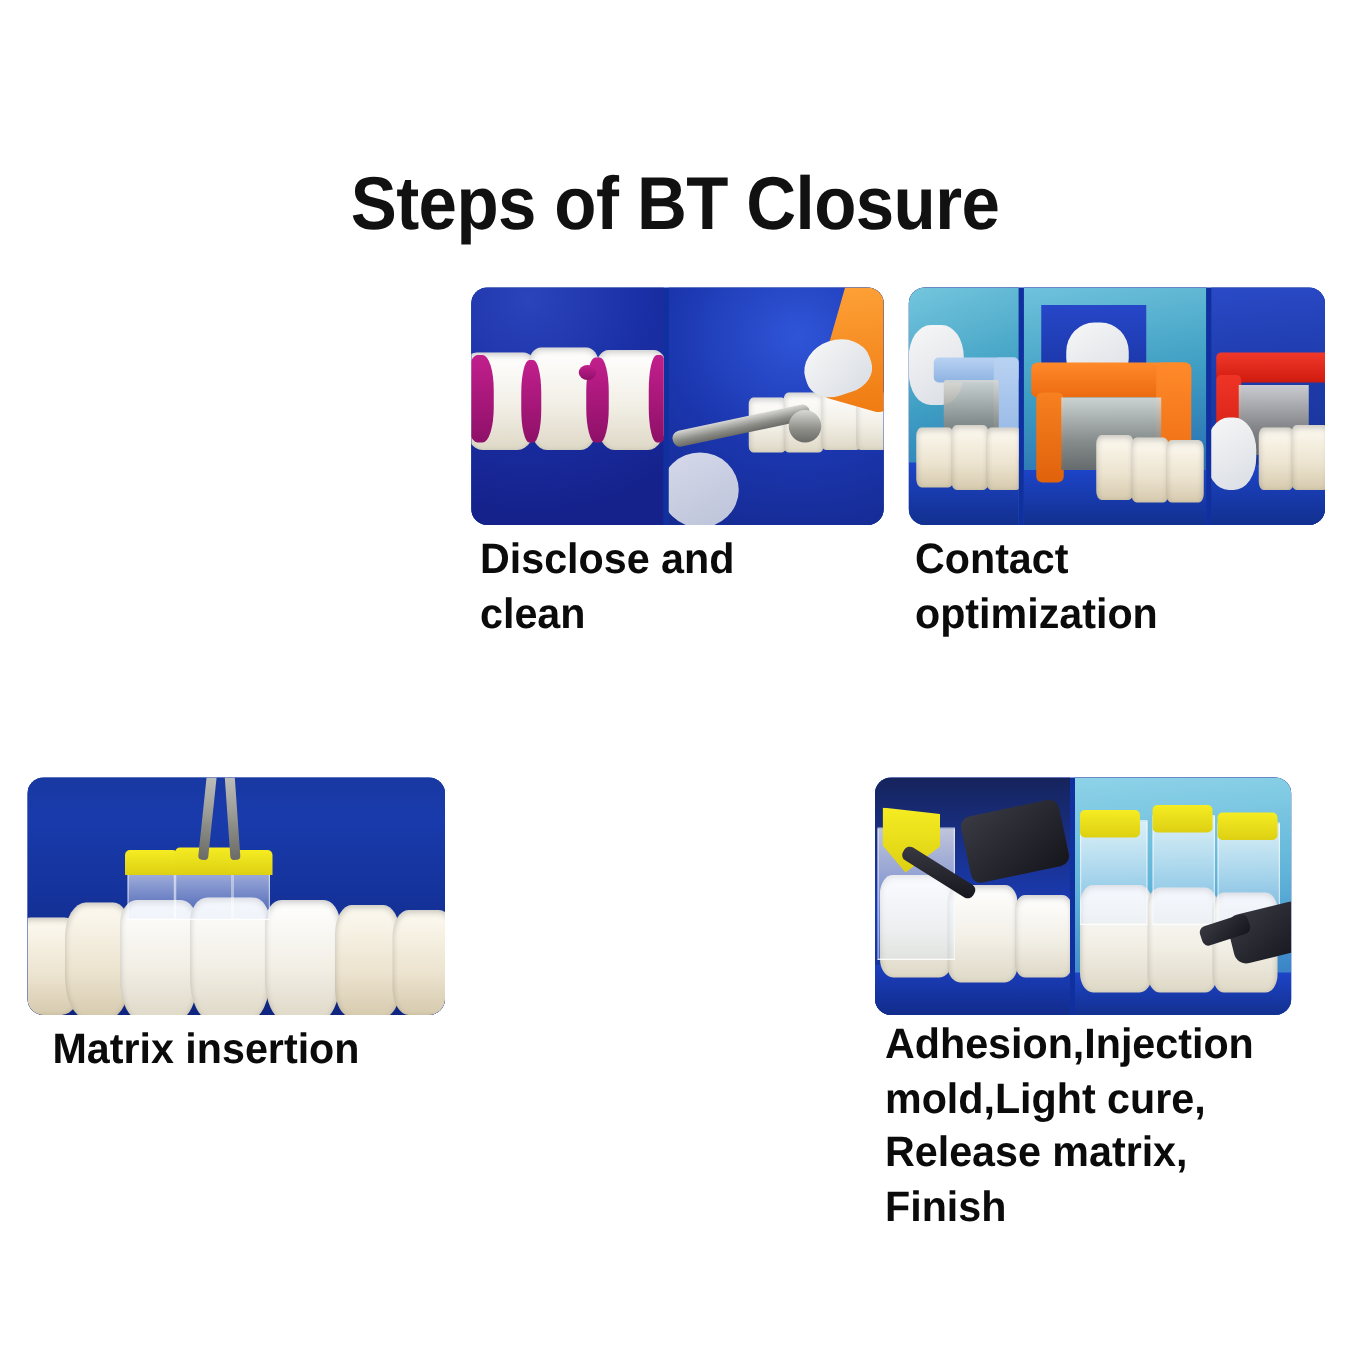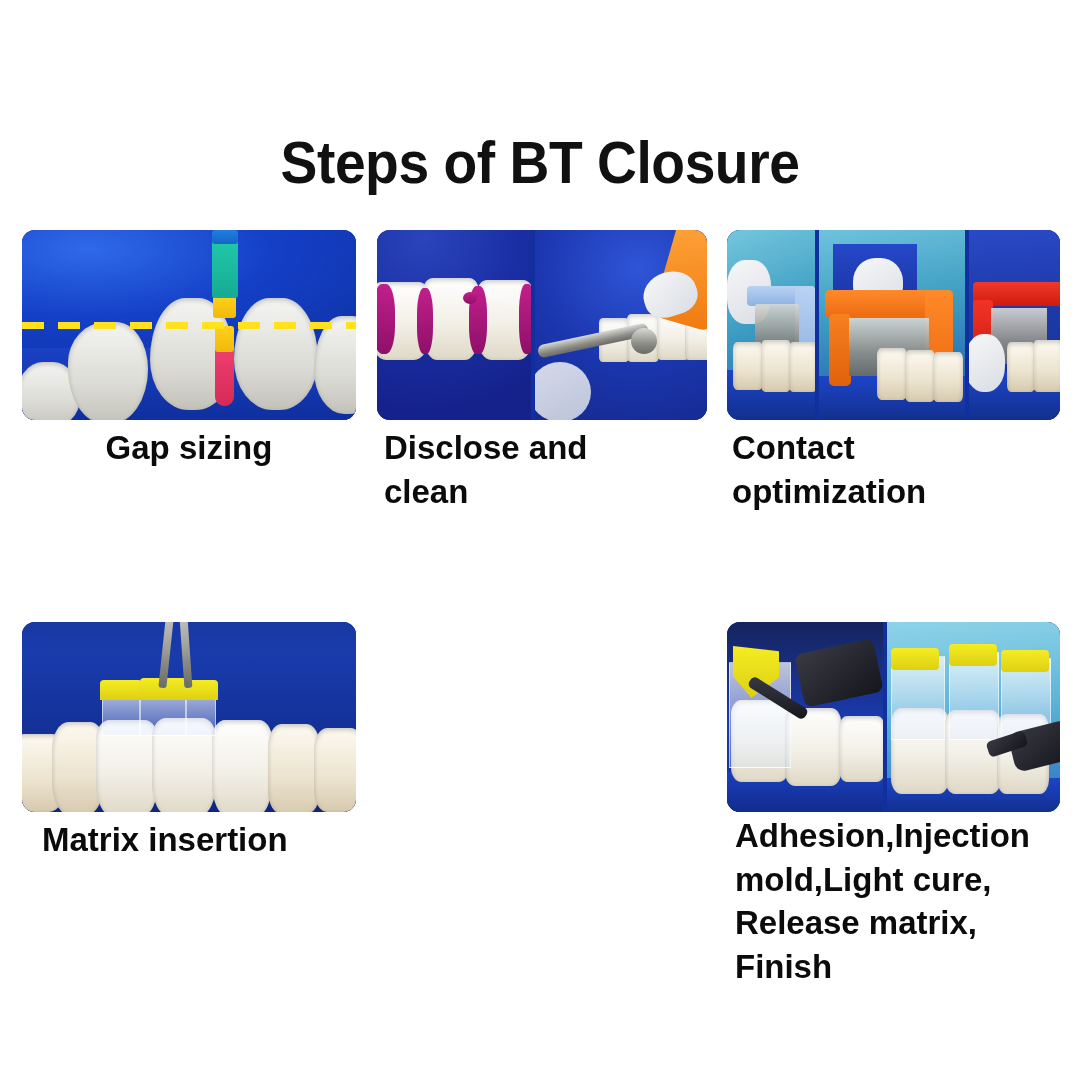--- a/index.html
+++ b/index.html
@@ -100,44 +100,20 @@
 </style>
 </head>
 <body>
 
 <div class="infographic">
 
   <div class="title">Steps of BT Closure</div>
 
   <div class="grid">
 
-    <div class="step" style="left:22px; top:230px; width:334px; height:190px;">
-      <div class="photo" style="width:334px; height:190px;">
-        <div class="sub" style="width:100%;">
-          <div class="dam blue"></div>
-
-          <div class="gum" style="top:118px;height:72px;background:linear-gradient(180deg,#1a41c4,#0e2f9e);"></div>
-
-          <div class="tooth grayish" style="left:-6px; top:132px; width:64px; height:66px;"></div>
-          <div class="tooth grayish" style="left:46px; top:92px; width:80px; height:102px; border-radius:48% 40% 46% 46% / 40% 46% 54% 54%;"></div>
-          <div class="tooth grayish" style="left:128px; top:68px; width:84px; height:112px;"></div>
-          <div class="tooth grayish" style="left:212px; top:68px; width:84px; height:112px;"></div>
-          <div class="tooth grayish" style="left:292px; top:86px; width:66px; height:98px;"></div>
-
-          <div class="probe" style="left:193px; top:118px; width:19px; height:58px; background:linear-gradient(180deg,#ef3f6e,#d52a57); border-radius:0 0 9px 9px;"></div>
-          <div class="probe" style="left:193px; top:96px; width:19px; height:26px; background:linear-gradient(180deg,#ffd21b,#f0b90c);"></div>
-          <div class="probe" style="left:191px; top:66px; width:23px; height:22px; background:linear-gradient(180deg,#ffd21b,#f0b90c);"></div>
-          <div class="probe" style="left:190px; top:6px; width:26px; height:62px; background:linear-gradient(180deg,#22c9ac,#16ab92);"></div>
-          <div class="probe" style="left:190px; top:0px; width:26px; height:14px; background:linear-gradient(180deg,#1f7fe0,#1566c4);"></div>
-
-          <div class="dashline" style="left:0; right:0; top:92px;"></div>
-        </div>
-      </div>
-      <div class="caption center" style="left:-22px; top:196px; width:378px;">Gap sizing</div>
-    </div>
 
     <div class="step" style="left:377px; top:230px; width:330px; height:190px;">
       <div class="photo" style="width:330px; height:190px;">
         <div class="sub" style="width:154px;">
           <div class="dam navy"></div>
           <div class="tooth" style="left:-6px; top:52px; width:58px; height:78px; border-radius:18% 18% 26% 26% / 16% 16% 30% 30%;"></div>
           <div class="tooth" style="left:46px; top:48px; width:56px; height:82px; border-radius:18% 18% 26% 26% / 16% 16% 30% 30%;"></div>
           <div class="tooth" style="left:100px; top:50px; width:56px; height:80px; border-radius:18% 18% 26% 26% / 16% 16% 30% 30%;"></div>
           <div class="dye" style="left:-4px; top:54px; width:22px; height:70px;"></div>
           <div class="dye" style="left:40px; top:58px; width:16px; height:66px;"></div>
@@ -225,21 +201,21 @@
 
           <div class="metal" style="left:140px; top:-4px; width:8px; height:70px; transform:rotate(6deg); border-radius:3px;"></div>
           <div class="metal" style="left:160px; top:-4px; width:8px; height:70px; transform:rotate(-4deg); border-radius:3px;"></div>
           <div class="shadowtop" style="height:18%; opacity:.35;"></div>
         </div>
       </div>
       <div class="caption" style="left:20px; top:196px; width:340px;">Matrix insertion</div>
     </div>
 
 
-    <div class="step" style="left:727px; top:622px; width:333px; height:168px;">
+    <div class="step" style="left:700px; top:622px; width:333px; height:168px;">
       <div class="photo" style="width:333px; height:190px;">
         <div class="sub" style="width:156px;">
           <div class="dam royal" style="background:linear-gradient(180deg,#16245c 0%, #1a3bb4 55%, #13308f 100%);"></div>
           <div class="gum" style="top:150px; height:40px; background:linear-gradient(180deg,#1b3fbe,#122c8c);"></div>
           <div class="tooth" style="left:4px; top:78px; width:58px; height:82px; border-radius:18%;"></div>
           <div class="tooth" style="left:58px; top:86px; width:56px; height:78px; border-radius:18%;"></div>
           <div class="tooth" style="left:112px; top:94px; width:46px; height:66px; border-radius:18%;"></div>
           <div class="matrix" style="left:2px; top:40px; width:62px; height:106px;"></div>
           <div class="tab-yellow" style="left:6px; top:24px; width:46px; height:52px; clip-path:polygon(0 0,100% 10%,100% 60%,40% 100%,0 58%);"></div>
           <div class="handle-dark" style="left:72px; top:24px; width:80px; height:54px; border-radius:8px; transform:rotate(-12deg);"></div>

